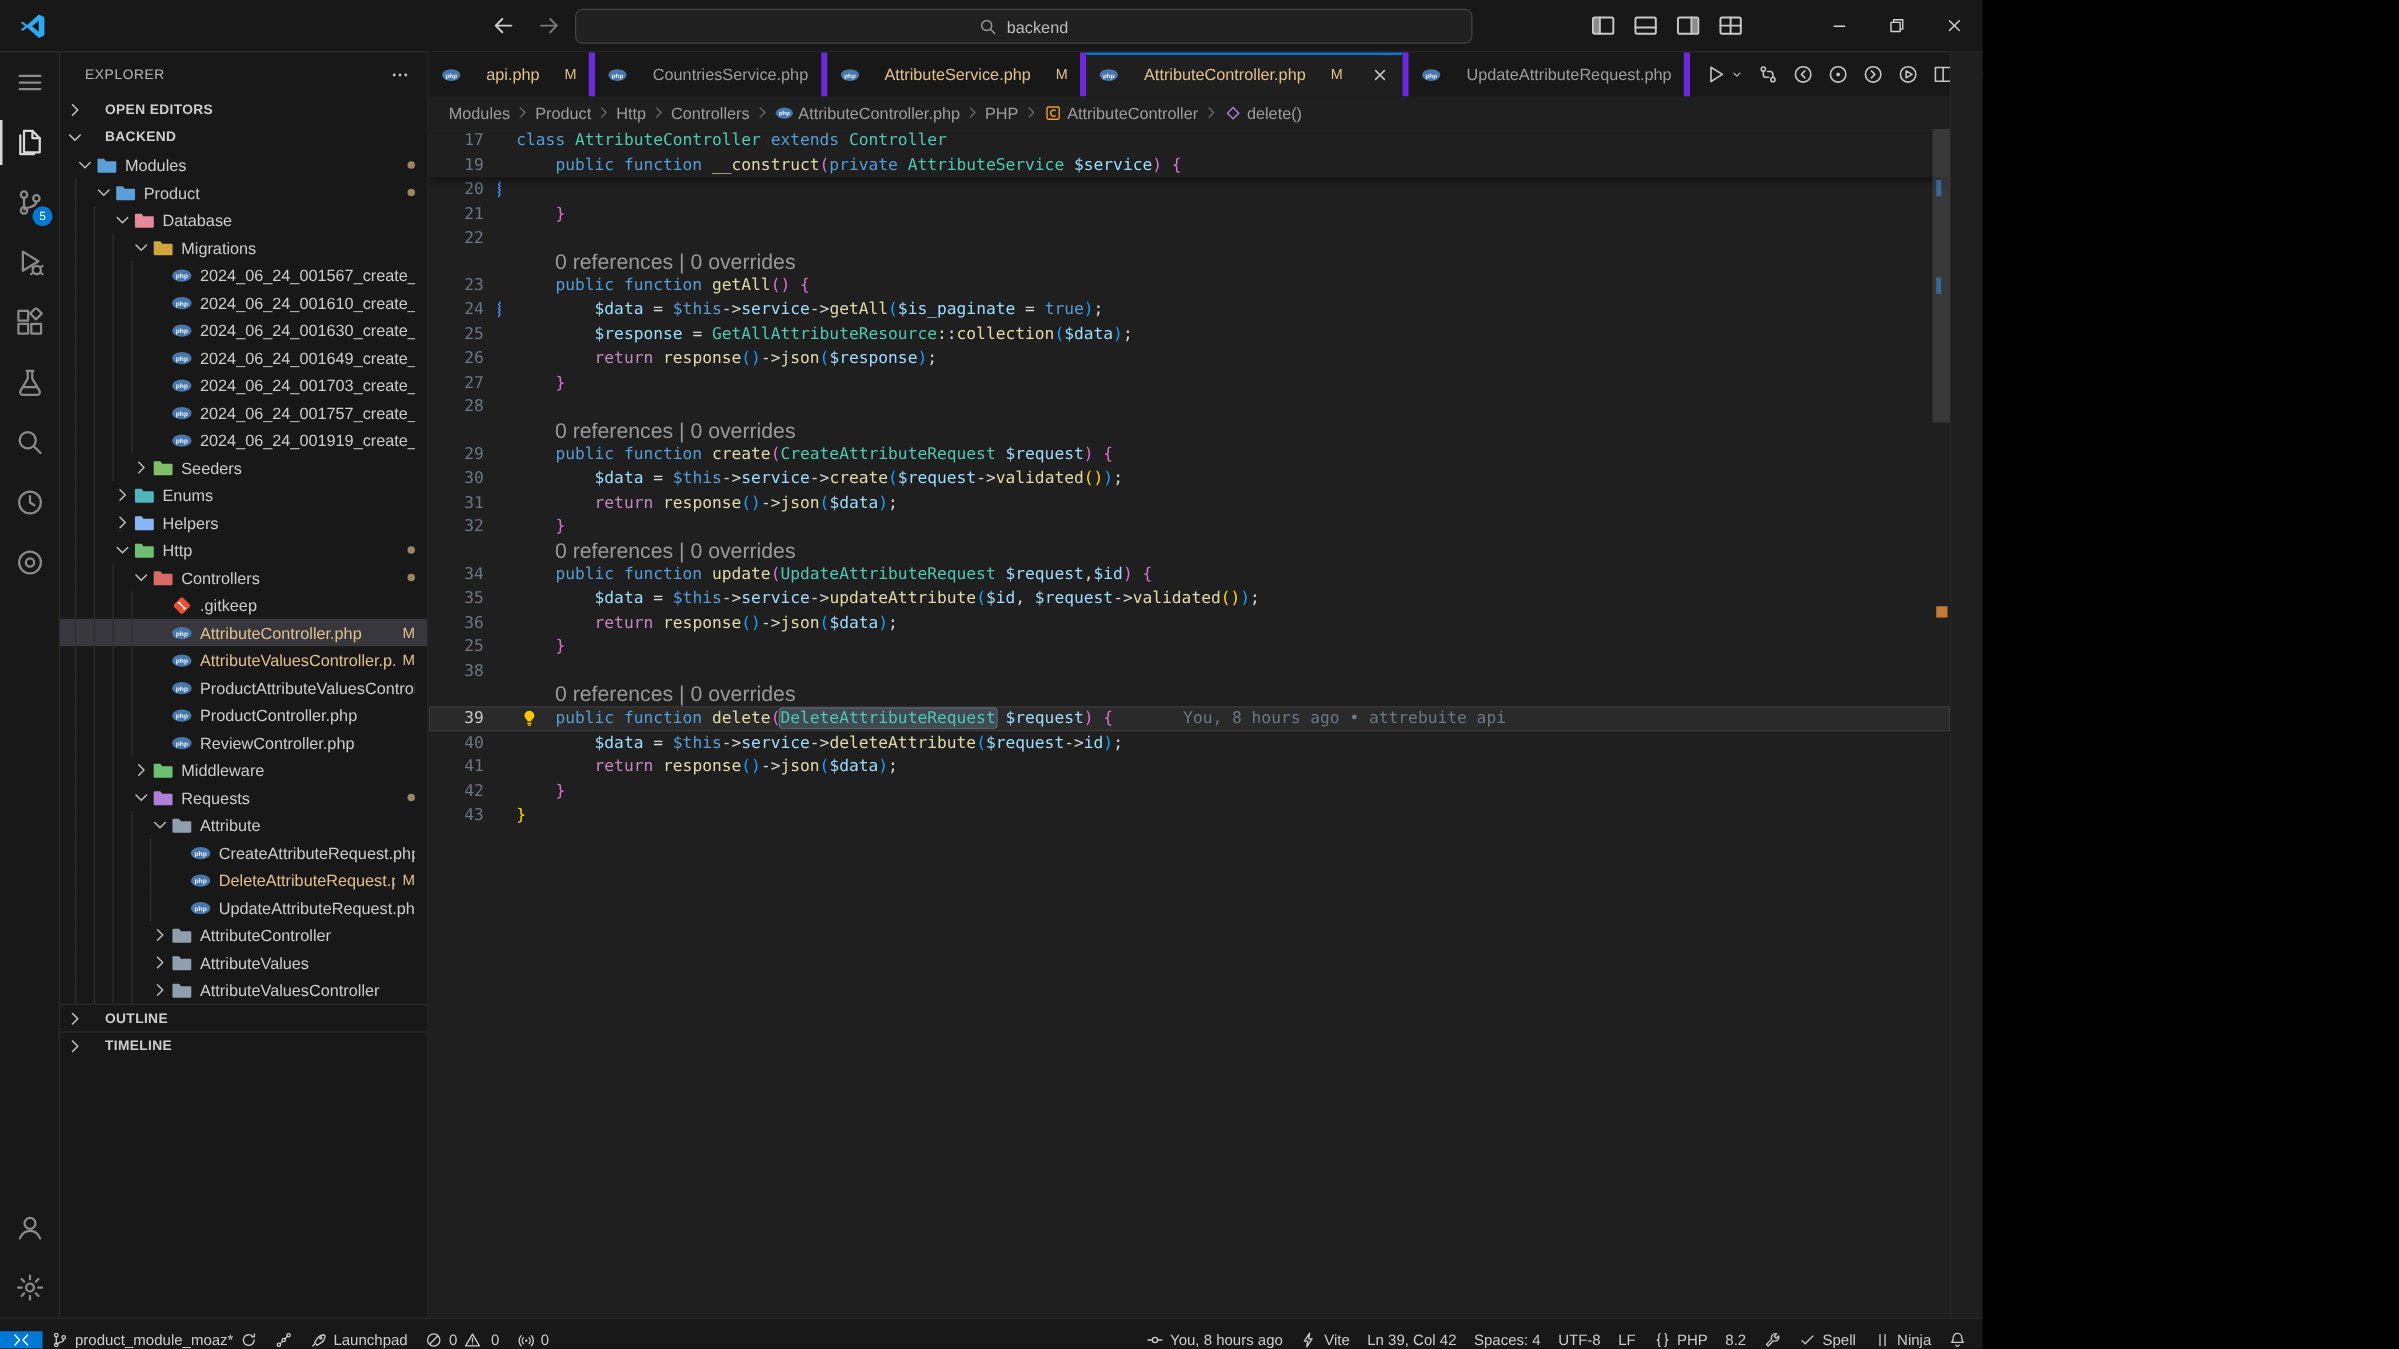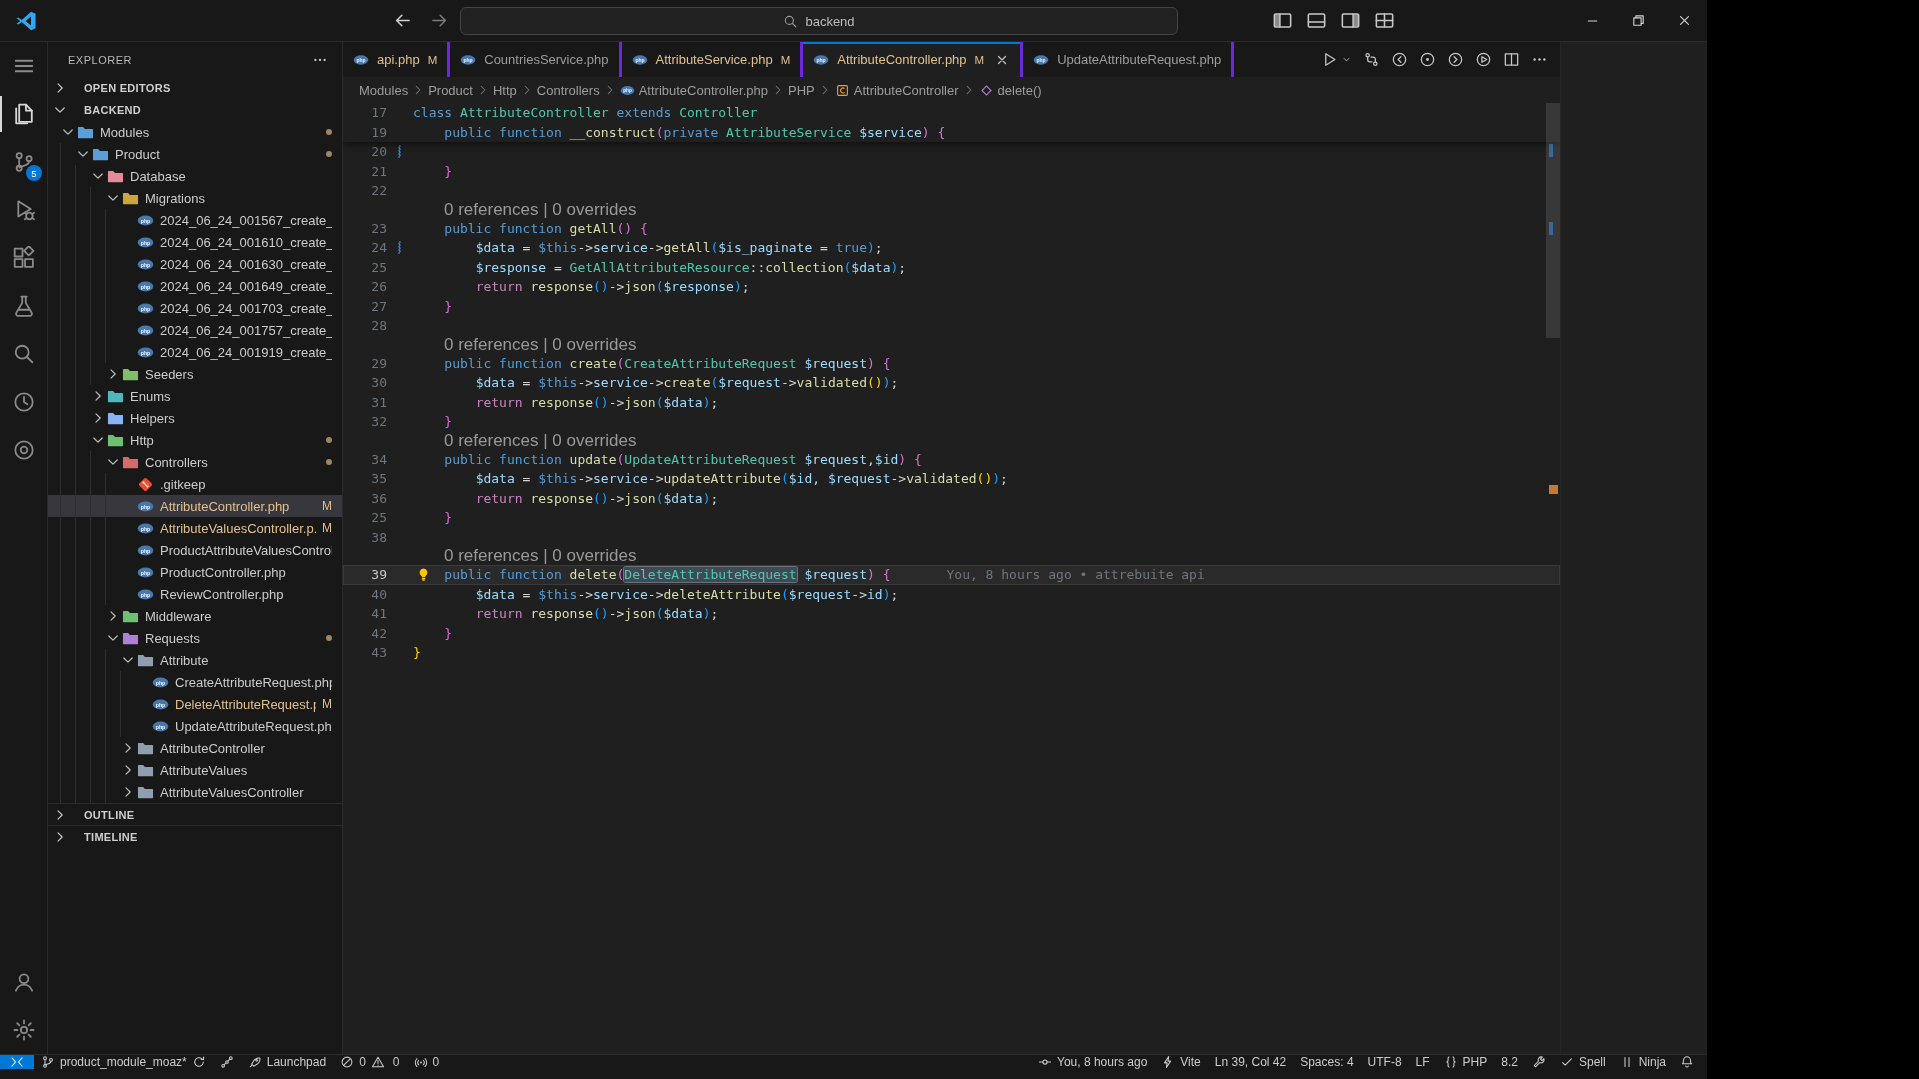--- a/index.html
+++ b/index.html
@@ -1,17 +1,17 @@
 <!DOCTYPE html>
 <html><head>
 <meta charset="utf-8">
 <style>
   *{box-sizing:border-box;margin:0;padding:0}
   html,body{background:#000}
-  .window{width:1707px;height:1079px;background:#1f1f1f;color:#ccc;
+  .window{width:1586px;height:1079px;background:#1f1f1f;color:#ccc;
     font-family:"Liberation Sans","DejaVu Sans",sans-serif;font-size:13px;
     position:relative;display:flex;flex-direction:column;overflow:hidden}
   .ic{display:inline-flex;align-items:center;justify-content:center}
   .ic svg{width:100%;height:100%;display:block}
 
   
   .titlebar{height:42px;background:#181818;position:relative;flex:none;border-bottom:1px solid #2b2b2b}
   .tb-logo{position:absolute;left:15px;top:10px;width:22px;height:22px}
   .tb-nav{position:absolute;left:392px;top:10px;display:flex;gap:16px;color:#cfcfcf}
   .tb-nav .ic{width:21px;height:21px}
@@ -59,21 +59,21 @@
   .tr-icon{flex:none;width:17px;height:17px;margin:0 6px 0 1px}
   .tr-label{white-space:nowrap;overflow:hidden;flex:1;min-width:0}
   .tr-label.mod{color:#e2c08d}
   .tr-badge{flex:none;color:#e2c08d;font-size:12px;margin-left:6px}
   .tr-dot{flex:none;width:6px;height:6px;border-radius:50%;background:#e2c08d;opacity:.65;margin-left:6px}
 
   
   .editorgroup{width:1217px;flex:none;display:flex;flex-direction:column;background:#1f1f1f;min-width:0}
   .tabbar{height:35px;background:#181818;display:flex;align-items:stretch;flex:none}
   .tabs{display:flex}
-  .tab{display:flex;align-items:center;gap:8px;padding:0 10px;border-right:3px solid #6d28d9;
+  .tab{display:flex;align-items:center;gap:20px;padding:0 10px;border-right:5px solid #6d28d9;
     font-size:13px;color:#9d9d9d;background:#181818;position:relative;cursor:pointer}
   .tab .ticon{width:16px;height:16px}
   .tab.active{background:#1f1f1f;color:#ccc}
   .tab.active::before{content:"";position:absolute;top:0;left:0;right:0;height:1.5px;background:#0078d4}
   .tab-label.mod{color:#e2c08d}
   .tab-badge{color:#e2c08d;font-size:11.5px}
   .tab-close{width:16px;height:16px;color:#c5c5c5;margin-left:2px}
   .tab-actions{margin-left:auto;display:flex;align-items:center;gap:11px;padding:0 12px;color:#c5c5c5}
   .tab-actions .ic{width:17px;height:17px;cursor:pointer}
   .tab-actions .half{width:11px;margin-left:-8px}
@@ -111,21 +111,21 @@
   .overview{position:absolute;top:0;right:0;width:14px;bottom:0;z-index:4}
   .ov-thumb{position:absolute;top:0;right:0;width:14px;height:235px;background:rgba(121,121,121,.28)}
   .ov-tick{position:absolute;right:7px;width:4px;height:13px;background:rgba(59,142,234,.55)}
   .ov-tick.t1{top:41px}.ov-tick.t2{top:119px}
   .ov-mark{position:absolute;right:2px;top:382px;width:9px;height:9px;background:#c57838}
 
   .aux{flex:1;background:#1f1f1f;border-left:1px solid #252526}
 
   
   .statusbar{height:25px;background:#181818;border-top:1px solid #2b2b2b;display:flex;
-    align-items:flex-start;font-size:12px;color:#cccccc;flex:none}
+    align-items:flex-end;font-size:12px;color:#cccccc;flex:none}
   .sb-left,.sb-right{display:flex;align-items:stretch}
   .sb-right{margin-left:auto;padding-right:6px}
   .sb-item{display:flex;align-items:center;gap:5px;padding:0 7px;cursor:pointer;white-space:nowrap}
   .sb-item .ic{width:14px;height:14px}
   .sb-item.accent{background:#0078d4;color:#fff;padding:0 10px}
   .sb-item .gap{margin-left:3px}
 </style>
 </head>
 <body>
 

